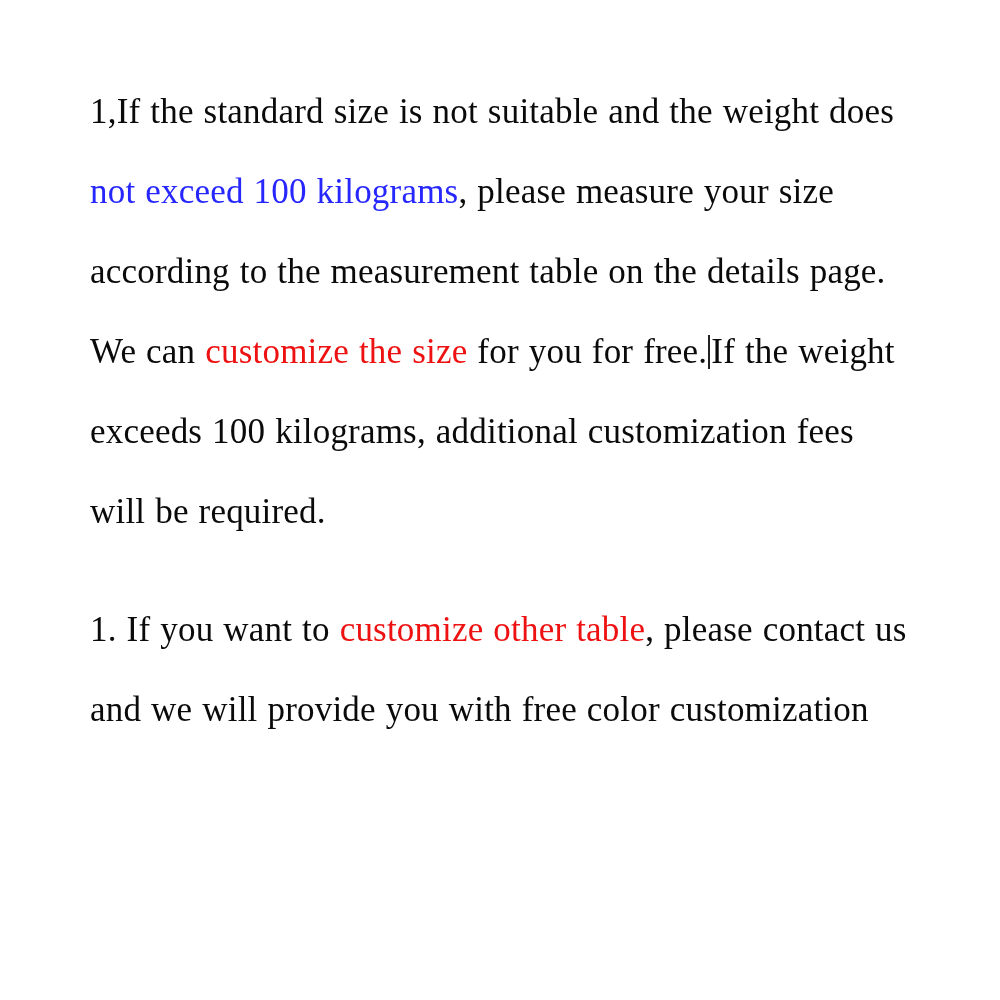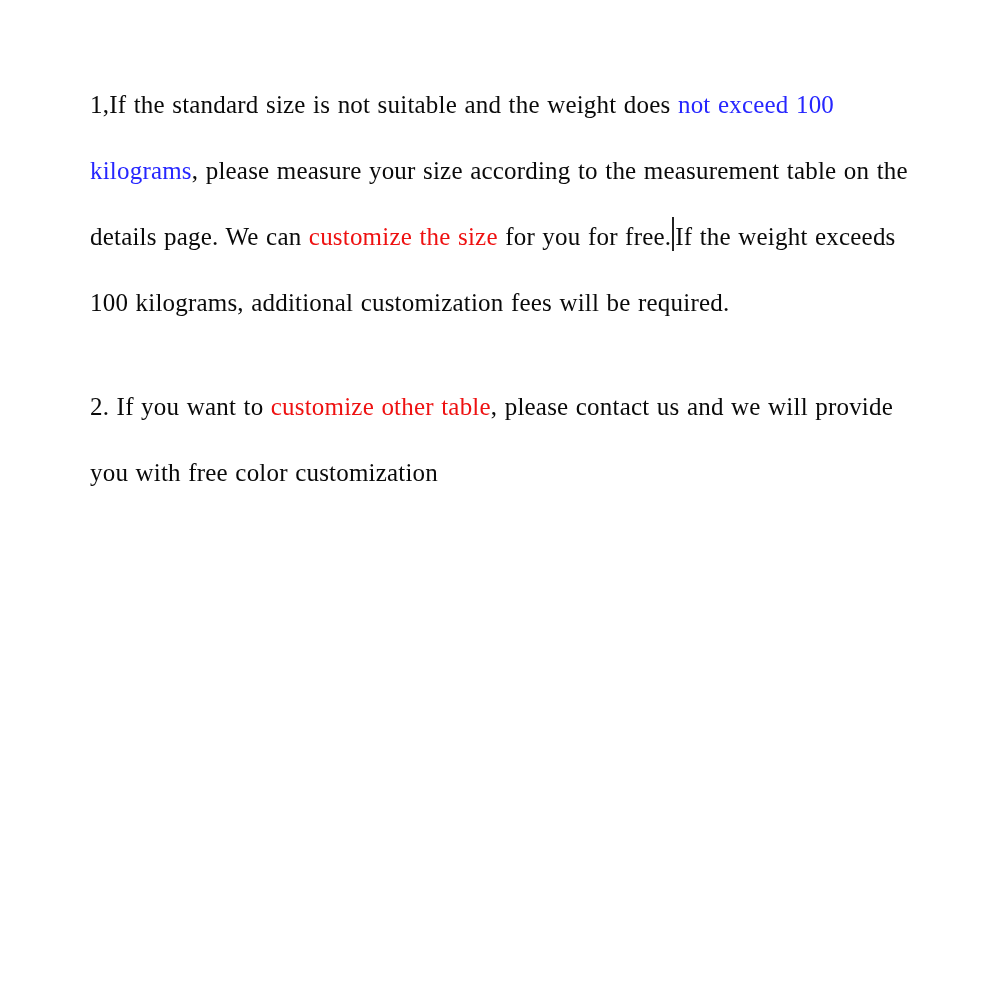--- a/index.html
+++ b/index.html
@@ -15,22 +15,22 @@
     color: #000000;
   }
   .page {
     box-sizing: border-box;
     width: 1000px;
     height: 1000px;
     padding: 72px 90px 0 90px;
     background: #ffffff;
   }
   .para {
-    font-size: 25px;
-    line-height: 66px;
+    font-size: 35px;
+    line-height: 80px;
     letter-spacing: 0.2px;
     color: #0a0a0a;
     word-spacing: 1px;
   }
   .para-1 {
     margin: 0;
     max-width: 830px;
   }
   .para-2 {
     margin: 38px 0 0 0;
@@ -54,16 +54,16 @@
 </head>
 <body>
 
 <div class="page">
 
   <p class="para para-1">
     <span>1,If the standard size is not suitable and the weight does </span><span class="blue">not exceed 100 kilograms</span><span>, please measure your size according to the measurement table on the details page. We can </span><span class="red">customize the size</span><span> for you for free.</span><span class="caret"></span><span>If the weight exceeds 100 kilograms, additional customization fees will be required.</span>
   </p>
 
   <p class="para para-2">
-    <span>2. If you want to </span><span class="red">customize other table</span><span>, please contact us and we will provide you with free color customization</span>
+    <span>1. If you want to </span><span class="red">customize other table</span><span>, please contact us and we will provide you with free color customization</span>
   </p>
 
 </div>
 
 </body></html>

